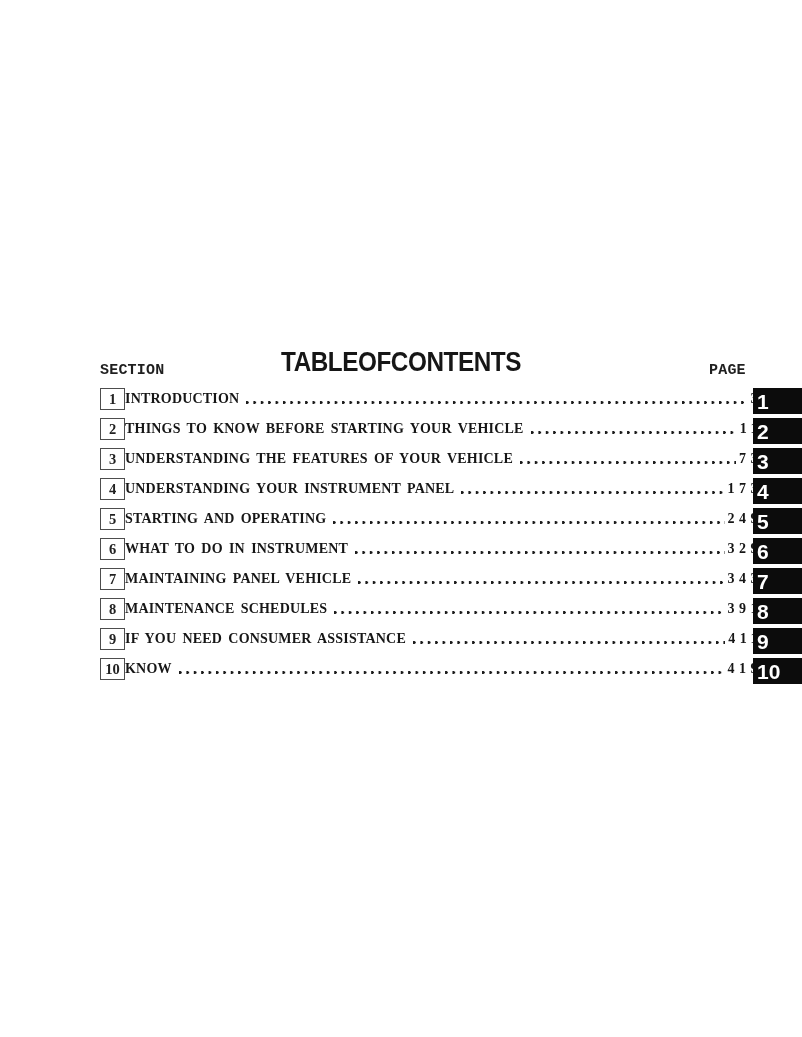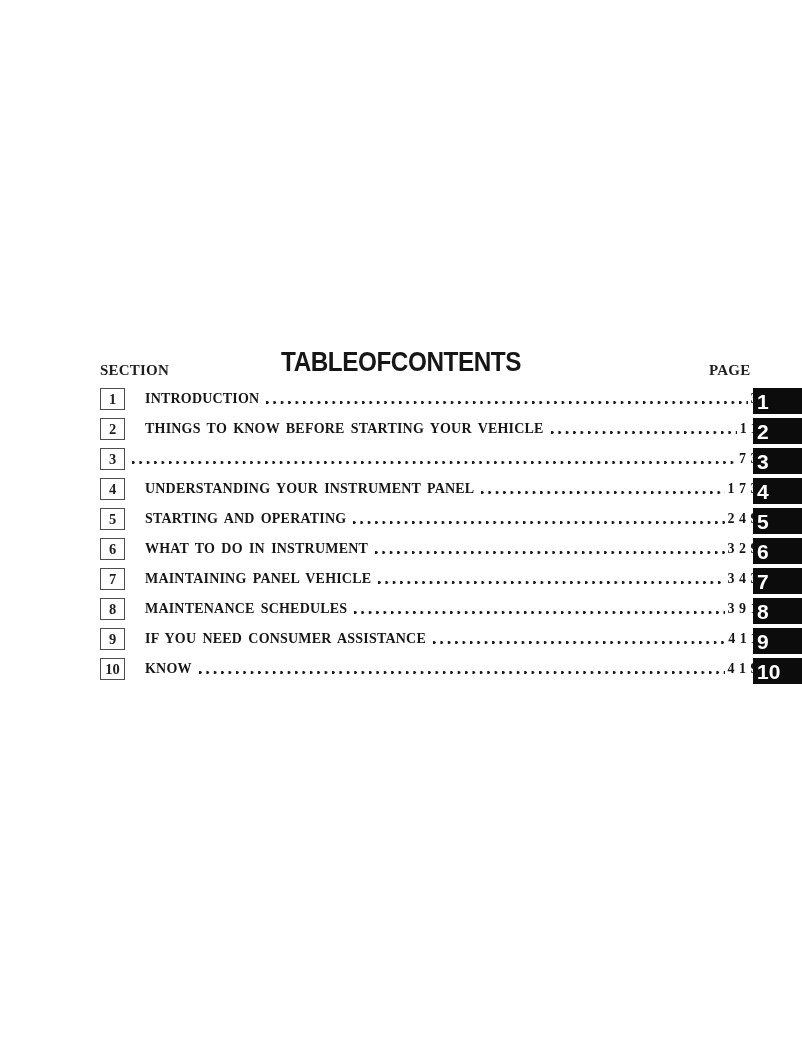--- a/index.html
+++ b/index.html
@@ -27,21 +27,21 @@
     font-family: "Liberation Sans", sans-serif;
     font-weight: 700;
     font-size: 27px;
     line-height: 30px;
     letter-spacing: -0.5px;
     color: #161616;
     transform: scaleX(0.9);
   }
   .col-label {
     position: absolute;
-    font-family: Liberation Serif, serif;
+    font-family: Liberation Mono, monospace;
     font-weight: 700;
     font-size: 15px;
     line-height: 15px;
     color: #1f1f1f;
     letter-spacing: 0.2px;
   }
   .section-label { left: 100px; top: 363px; }
   .page-label    { left: 709px; top: 363px; }
 
   
@@ -68,21 +68,20 @@
     display: flex;
     align-items: center;
     justify-content: center;
     font-weight: 700;
     font-size: 14.5px;
     color: #222222;
     background: #ffffff;
   }
   .entry-title {
     flex: none;
-    margin-left: 20px;
     font-weight: 700;
     font-size: 14px;
     letter-spacing: 0.2px;
     word-spacing: 2.5px;
     white-space: nowrap;
     color: #161616;
   }
   .leader {
     flex: 1 1 auto;
     align-self: stretch;
@@ -152,20 +151,21 @@
       <span class="pagenum">11</span>
       <span class="tab">
         <span>2</span>
       </span>
     </div>
 
     <div class="row">
       <span class="secbox">
         <span>3</span>
       </span>
+      <span class="entry-title">UNDERSTANDING THE FEATURES OF YOUR VEHICLE</span>
       <span class="leader"></span>
       <span class="pagenum">73</span>
       <span class="tab">
         <span>3</span>
       </span>
     </div>
 
     <div class="row">
       <span class="secbox">
         <span>4</span>

